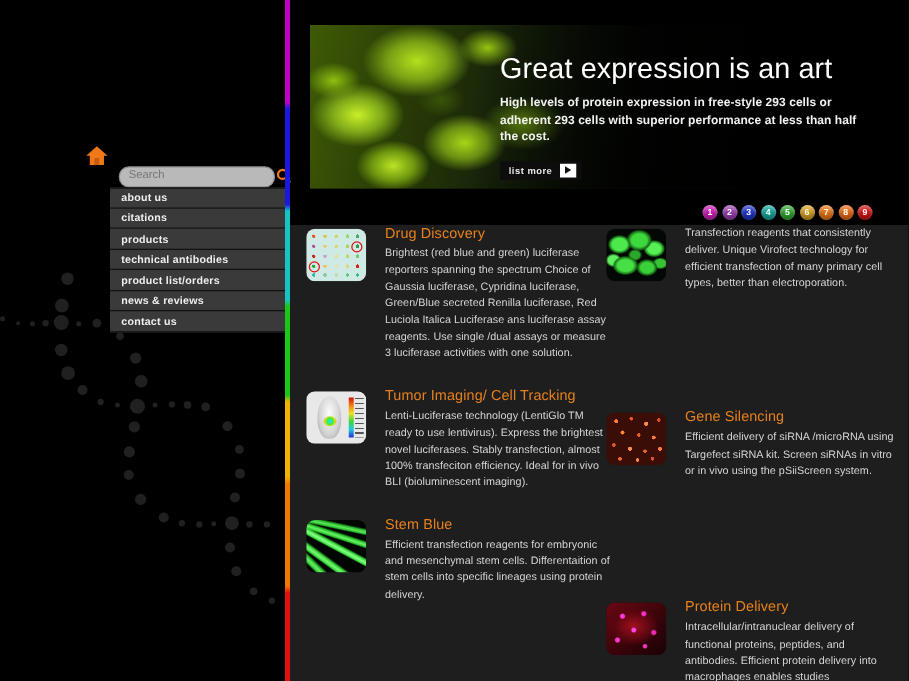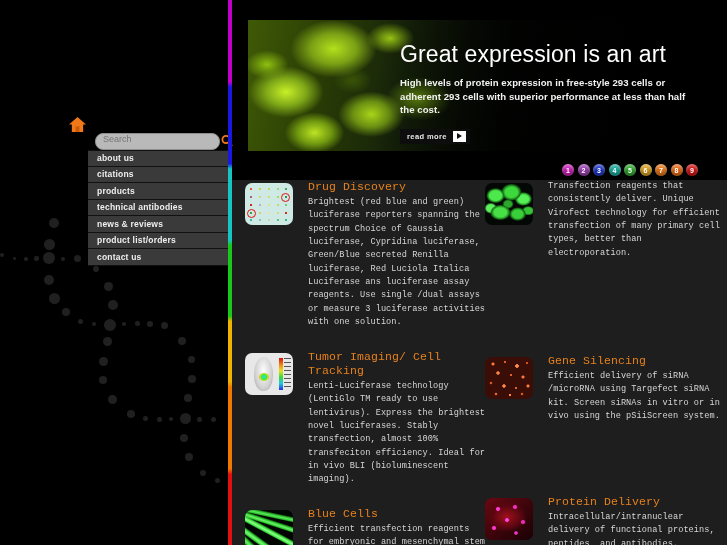--- a/index.html
+++ b/index.html
@@ -109,21 +109,21 @@
 
   
   #content{
     position:absolute; left:232px; top:180px; width:495px; height:365px;
     background:#1e1e1e; z-index:3;
   }
   .col{ position:absolute; top:0; }
   #col-left{ left:13px; width:245px; }
   #col-right{ left:253px; width:235px; }
 
-  .card{ position:relative; margin-bottom:21px;font-family:Liberation Mono, monospace; }
+  .card{ position:relative; margin-bottom:21px; }
   .card-thumb{
     position:absolute; left:0; top:3px; width:48px; height:42px;
     border-radius:7px; overflow:hidden; background:#111;
   }
   .card-body{ margin-left:63px; }
   .card-title{
     font-size:11.5px; color:#e8811c; line-height:1.22; margin-bottom:2px;
     cursor:pointer; letter-spacing:.1px;
   }
   .card-desc{
@@ -303,38 +303,38 @@
   <div class="nav-item">
       <span>citations</span>
     </div>
   <div class="nav-item">
       <span>products</span>
     </div>
   <div class="nav-item">
       <span>technical antibodies</span>
     </div>
   <div class="nav-item">
+      <span>product list/orders</span>
+    </div>
+  <div class="nav-item">
       <span>news &amp; reviews</span>
-    </div>
-  <div class="nav-item">
-      <span>product list/orders</span>
     </div>
   <div class="nav-item">
       <span>contact us</span>
     </div>
 </nav>
 
 <div id="banner">
   <div id="banner-img"></div>
   <div id="banner-overlay"></div>
   <div id="banner-content">
     <div id="banner-title">Great expression is an art</div>
     <div id="banner-sub">High levels of protein expression in free-style 293 cells or adherent 293 cells with superior performance at less than half the cost.</div>
     <div id="read-more">
-      <span id="read-more-label">read more</span>
+      <span id="read-more-label">list more</span>
       <span id="read-more-arrow"></span>
     </div>
   </div>
 </div>
 
 <div id="pager">
   <div class="pager-dot" style="background:#cc1fb8">
       <span>1</span>
     </div>
   <div class="pager-dot" style="background:#9b3fb0">
@@ -392,39 +392,39 @@
         <div class="card-title">Tumor Imaging/ Cell Tracking</div>
         <div class="card-desc">Lenti-Luciferase technology (LentiGlo TM ready to use lentivirus). Express the brightest novel luciferases. Stably transfection, almost 100% transfeciton efficiency. Ideal for in vivo BLI (bioluminescent imaging).</div>
       </div>
     </div>
 
     <div class="card">
       <div class="card-thumb">
         <div class="thumb-stem"></div>
       </div>
       <div class="card-body">
-        <div class="card-title">Blue Cells</div>
+        <div class="card-title">Stem Blue</div>
         <div class="card-desc">Efficient transfection reagents for embryonic and mesenchymal stem cells. Differentaition of stem cells into specific lineages using protein delivery.</div>
       </div>
     </div>
 
   </div>
 
   <div class="col" id="col-right">
 
     <div class="card" style="margin-bottom:94px;">
       <div class="card-thumb">
         <div class="thumb-green-cells"></div>
       </div>
       <div class="card-body">
         <div class="card-desc">Transfection reagents that consistently deliver. Unique Virofect technology for efficient transfection of many primary cell types, better than electroporation.</div>
       </div>
     </div>
 
-    <div class="card" style="margin-bottom:72px;">
+    <div class="card" style="margin-bottom:96px;">
       <div class="card-thumb">
         <div class="thumb-sirna"></div>
       </div>
       <div class="card-body">
         <div class="card-title">Gene Silencing</div>
         <div class="card-desc">Efficient delivery of siRNA /microRNA using Targefect siRNA kit. Screen siRNAs in vitro or in vivo using the pSiiScreen system.</div>
       </div>
     </div>
 
     <div class="card">

